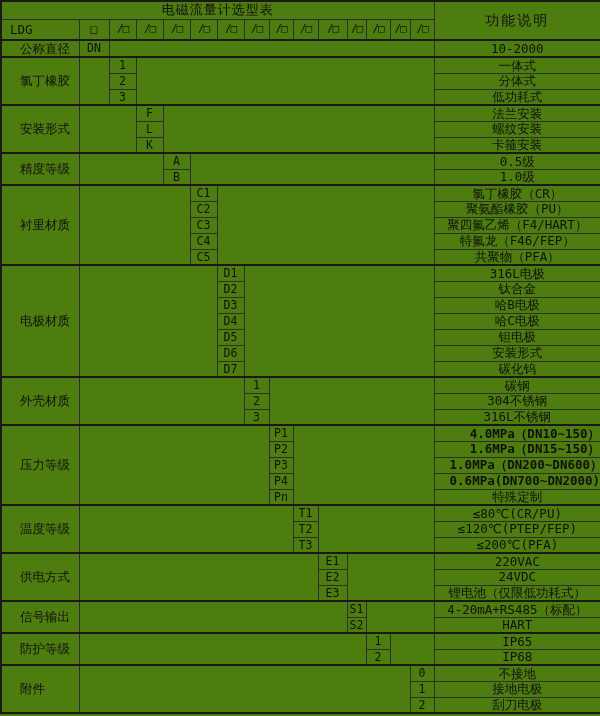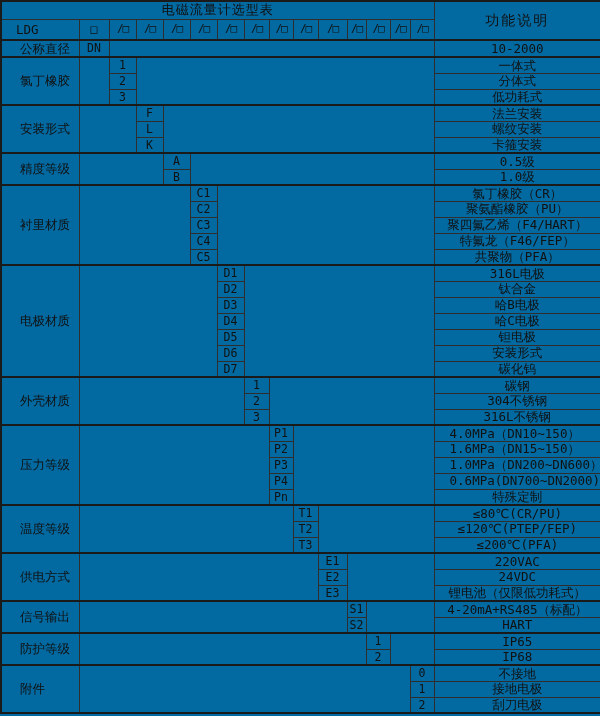--- a/index.html
+++ b/index.html
@@ -1,39 +1,39 @@
 <!DOCTYPE html>
 <html><head>
 <meta charset="utf-8">
 <style>
   html,body { margin:0; padding:0; background:#fff; }
-  .wrap { width:600px; height:716px; background:#0369a1; overflow:hidden; }
+  .wrap { width:600px; height:716px; background:#4d7c0f; overflow:hidden; }
   table.sel {
     border-collapse:collapse; table-layout:fixed; width:600px;
     border:2px solid #1a1a1a;
     font-family:"DejaVu Sans Mono","DejaVu Sans","Liberation Sans",monospace,sans-serif;
     color:#111;
   }
   td {
     border:1px solid #2e2e2e; padding:0; font-size:12px; line-height:1.05;
     overflow:hidden; white-space:nowrap; vertical-align:middle;
   }
   tr { height:16px; }
   tr.r-title { height:18px; }
   tr.r-ldg { height:21px; }
   tr.r-dn { height:17px; }
   tr.sec > td { border-top:2px solid #1a1a1a; }
   td.title { text-align:center; font-size:13px; letter-spacing:1px; }
   td.fnhead { text-align:center; font-size:14px; letter-spacing:2px; }
   td.label { text-align:left; padding-left:18px; font-size:12.5px; }
-  td.ldg { text-align:left; padding-left:14px; font-size:12.5px; }
+  td.ldg { text-align:left; padding-left:8px; font-size:12.5px; }
   td.code { text-align:center; font-size:11.5px; }
   td.slot { font-size:11px; letter-spacing:-1px; }
   td.desc { text-align:center; font-size:12.5px; }
-  td.desc.left { text-align:left; padding-left:15px; }
+  td.desc.left { text-align:right; padding-left:15px;font-weight:bold; }
   td.empty { border-top-width:inherit; }
 </style>
 </head>
 <body>
 
 <div class="wrap">
 <table class="sel">
 <colgroup>
   <col style="width:78px">
         <col style="width:30px">

